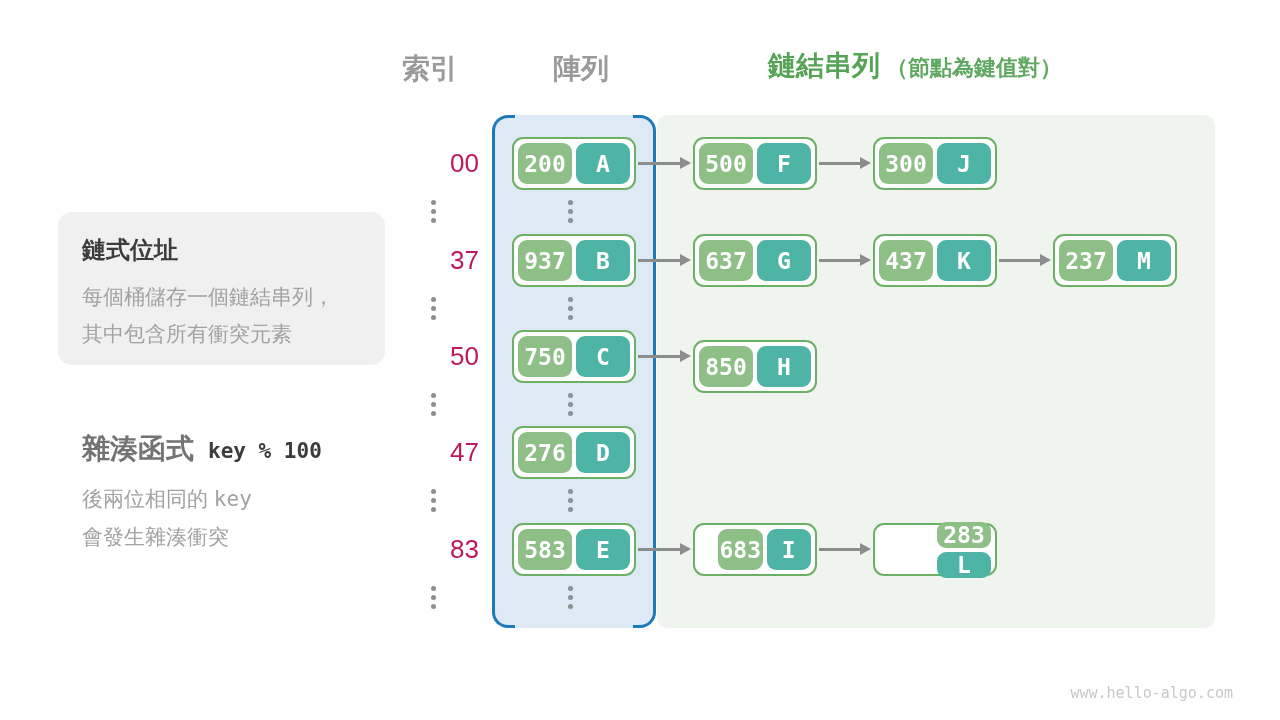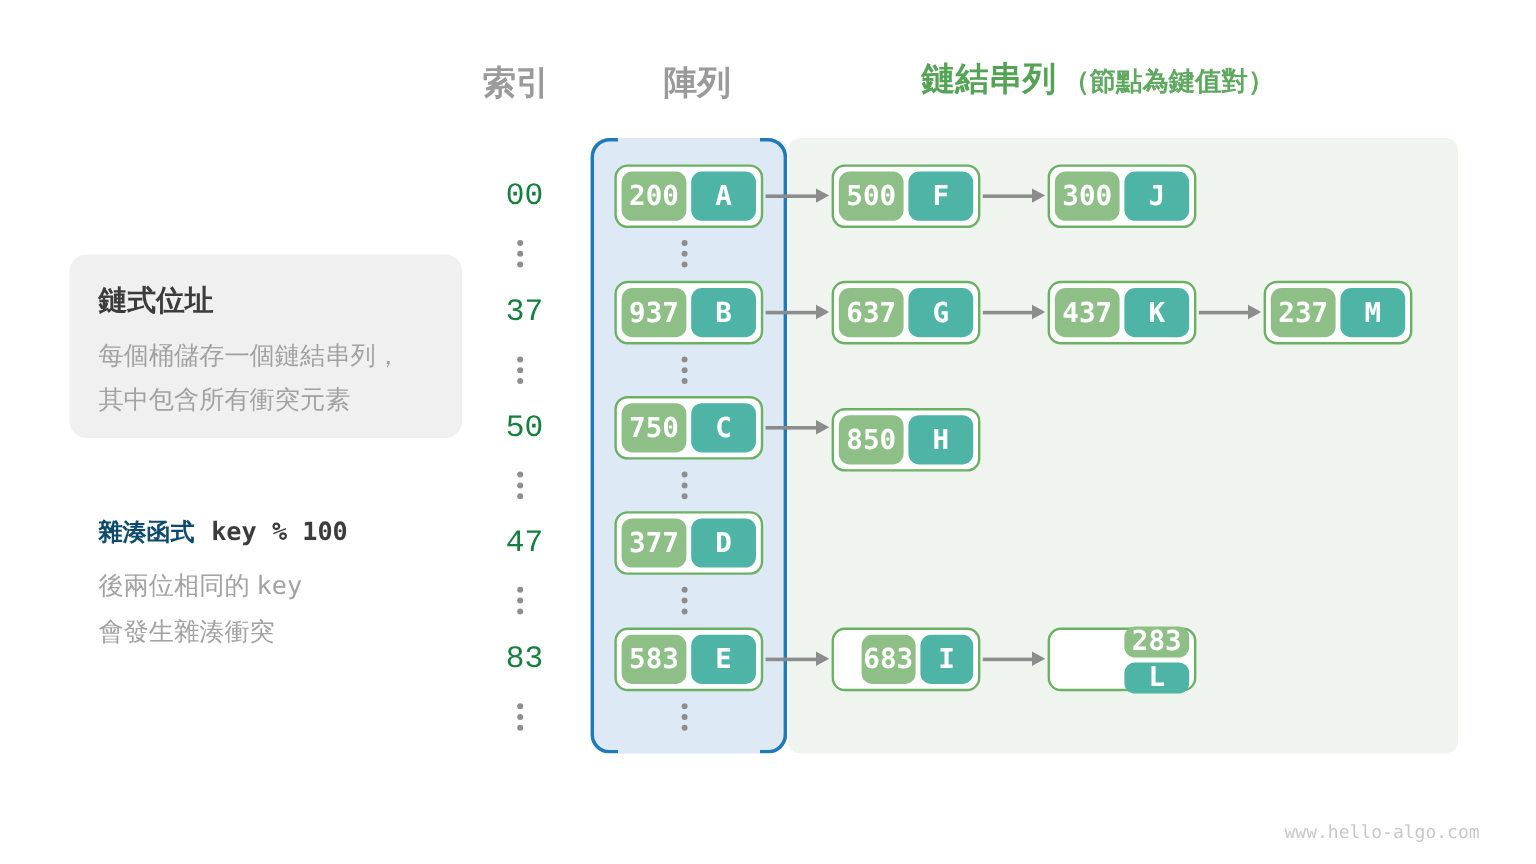--- a/index.html
+++ b/index.html
@@ -25,21 +25,21 @@
   
   .callout-box {
     position:absolute; left:58px; top:212px; width:327px; height:153px;
     background:#f0f0f0; border-radius:14px; padding:22px 24px;
   }
   .callout-box .title { font-size:24px; font-weight:bold; color:#3c3c3c; margin-bottom:12px; }
   .callout-box .line  { font-size:21px; color:#a2a2a2; line-height:37px; }
 
   .hash-note { position:absolute; left:82px; top:430px; width:320px; }
   .hash-note .title-row { display:flex; align-items:baseline; gap:14px; margin-bottom:12px; }
-  .hash-note .t  { font-size:20px; font-weight:bold; color:#0c4a6e; }
+  .hash-note .t  { font-size:28px; font-weight:bold; color:#737373; }
   .hash-note .f  { font-size:21px; font-weight:bold; color:#3c3c3c; }
   .hash-note .line { font-size:21px; color:#a2a2a2; line-height:38px; }
   .hash-note .line .mono { color:#a2a2a2; }
 
   
   .list-region {
     position:absolute; left:657px; top:115px; width:558px; height:513px;
     background:#eff5ee; border-radius:10px;
   }
   .array-region {
@@ -48,22 +48,22 @@
   }
   .array-region::before, .array-region::after {
     content:""; position:absolute; top:0; bottom:0; width:20px;
     border:3px solid #1e7ab8;
   }
   .array-region::before { left:0; border-right:none; border-radius:16px 0 0 16px; }
   .array-region::after  { right:0; border-left:none; border-radius:0 16px 16px 0; }
 
   
   .index-label {
-    position:absolute; width:84px; text-align:center;
-    font-family:Liberation Mono, monospace; font-size:26px; color:#15803d;
+    position:absolute; width:84px; text-align:right;
+    font-family:Liberation Sans, sans-serif; font-size:26px; color:#be185d;
     height:53px; line-height:53px;
   }
 
   
   .node {
     position:absolute; width:124px; height:53px; background:#ffffff;
     border:2px solid #6cb065; border-radius:11px;
     display:flex; align-items:flex-end; justify-content:center; gap:4px; padding:4px;
   }
   .node .cell {
@@ -195,21 +195,21 @@
         <div class="dot"></div>
         <div class="dot"></div>
       </div>
       <div class="dots" style="left: 568px; top: 393px;">
         <div class="dot"></div>
         <div class="dot"></div>
         <div class="dot"></div>
       </div>
       <div class="index-label mono" style="left: 395px; top: 426px;">47</div>
       <div class="node" style="left: 512px; top: 426px;">
-        <span class="cell key">377</span>
+        <span class="cell key">276</span>
         <span class="cell val">D</span>
       </div>
       <div class="dots" style="left: 431px; top: 489px;">
         <div class="dot"></div>
         <div class="dot"></div>
         <div class="dot"></div>
       </div>
       <div class="dots" style="left: 568px; top: 489px;">
         <div class="dot"></div>
         <div class="dot"></div>

